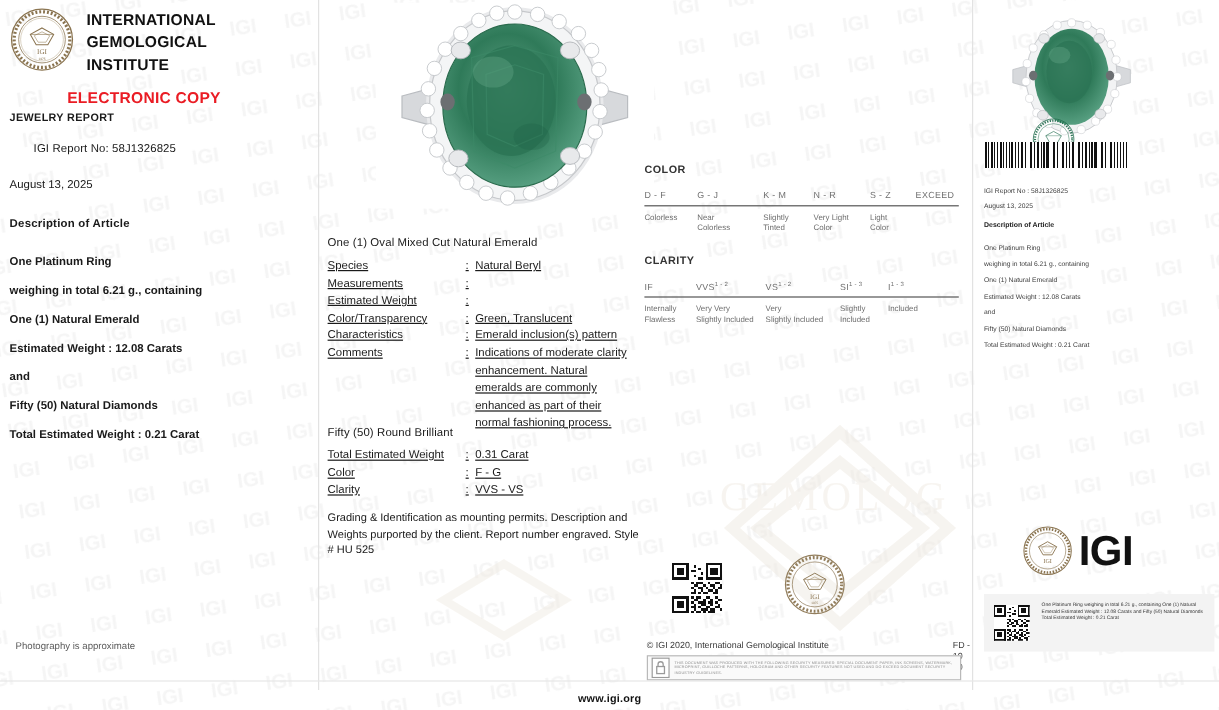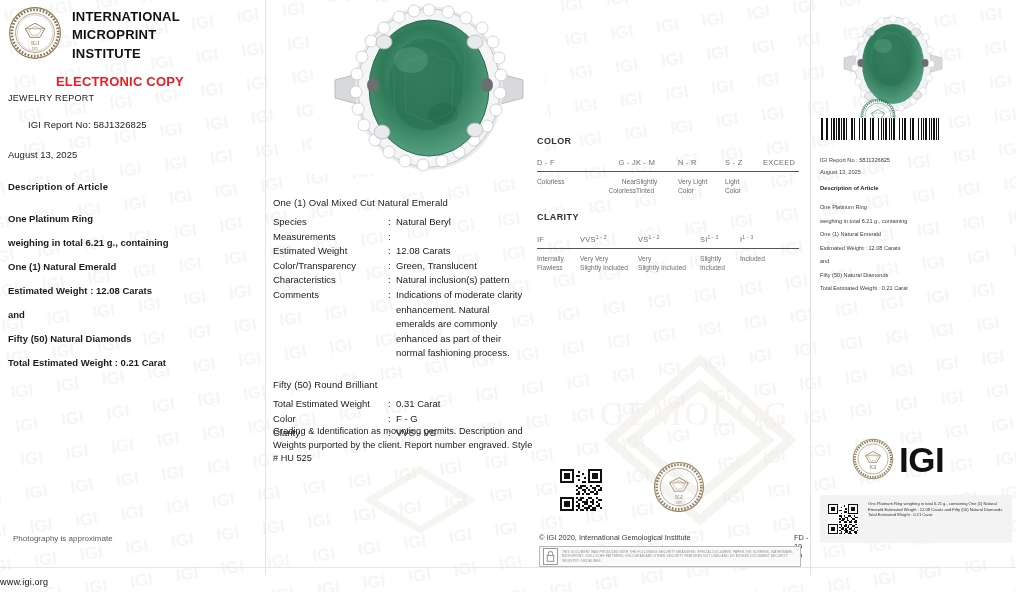--- a/index.html
+++ b/index.html
@@ -94,21 +94,21 @@
     left: 36px; top: 74px;
     color: #ea1c24;
     font-weight: bold;
     font-size: 13px;
     letter-spacing: .2px;
     margin-left: 20px;
   }
   .jewelry-report {
     position: absolute;
     left: 8px; top: 93px;
-    font-weight: normal;
+    font-weight: bold;
     font-size: 9px;
     letter-spacing: .3px;
   }
   .report-no {
     position: absolute;
     left: 8px; top: 119px;
     font-size: 9.5px;
     letter-spacing: .1px;
     padding-left: 20px;
   }
@@ -152,30 +152,30 @@
   .spec-heading {
     font-size: 9.5px;
     margin-bottom: 7px;
     letter-spacing: .1px;
   }
   .spec-row {
     display: flex;
     font-size: 9.5px;
     line-height: 14.6px;
     margin-bottom: 0px;
+    text-decoration: underline;
   }
   .spec-label { width: 115px; flex: 0 0 115px; }
   .spec-colon { width: 8px; flex: 0 0 8px; }
   .spec-value { flex: 1 1 auto; white-space: pre-line; }
 
   .spec-block2 {
     position: absolute;
     left: 8px; top: 355px;
     width: 530px;
-    margin-top: 24px;
   }
   .legal {
     position: absolute;
     left: 8px; top: 425px;
     width: 262px;
     font-size: 9.2px;
     line-height: 13.5px;
   }
 
   
@@ -205,21 +205,21 @@
   .scale-desc {
     display: flex;
     font-size: 6.6px;
     color: #6e6e6e;
     line-height: 9px;
     margin-top: 5px;
   }
   .sup { font-size: 5px; vertical-align: super; letter-spacing: .2px;}
 
   .color-scale .c0, .color-desc .c0 { width: 44px; flex:0 0 44px;}
-  .color-scale .c1, .color-desc .c1 { width: 55px; flex:0 0 55px;text-align:right;}
+  .color-scale .c1, .color-desc .c1 { width: 55px; flex:0 0 55px;}
   .color-scale .c2, .color-desc .c2 { width: 42px; flex:0 0 42px;}
   .color-scale .c3, .color-desc .c3 { width: 47px; flex:0 0 47px;}
   .color-scale .c4, .color-desc .c4 { width: 38px; flex:0 0 38px;}
   .color-scale .c5, .color-desc .c5 { flex:1 1 auto;}
 
   .clar-scale .k0, .clar-desc .k0 { width: 43px; flex:0 0 43px;}
   .clar-scale .k1, .clar-desc .k1 { width: 58px; flex:0 0 58px;}
   .clar-scale .k2, .clar-desc .k2 { width: 62px; flex:0 0 62px;}
   .clar-scale .k3, .clar-desc .k3 { width: 40px; flex:0 0 40px;}
   .clar-scale .k4, .clar-desc .k4 { flex:1 1 auto;}
@@ -354,23 +354,23 @@
     left: 48px; top: 6px;
     width: 140px;
     font-size: 4.1px;
     line-height: 5.6px;
     color: #333;
   }
 
   .footer-url {
     position: absolute;
     left: 0; right: 0; top: 577px;
-    text-align: left;
+    text-align: center;
     font-size: 9px;
-    font-weight: normal;
+    font-weight: bold;
     color: #111;
     letter-spacing: .2px;
     z-index: 5;
   }
 </style>
 </head>
 <body>
 
 <div class="page">
 
@@ -418,21 +418,21 @@
         <circle cx="50" cy="50" r="36" fill="none" stroke="#8a7450" stroke-width="1.2"></circle>
         <circle cx="50" cy="50" r="33" fill="none" stroke="#b9a98c" stroke-width="0.8"></circle>
         <polygon points="50,32 68,42 59,58 41,58 32,42" fill="none" stroke="#8a7450" stroke-width="1.6"></polygon>
         <polygon points="50,38 62,44 56,54 44,54 38,44" fill="none" stroke="#a3906e" stroke-width="1"></polygon>
         <line x1="32" y1="42" x2="68" y2="42" stroke="#8a7450" stroke-width="1"></line>
         <text x="50" y="73" text-anchor="middle" font-family="Liberation Serif, serif" font-size="11" fill="#8a7450">IGI</text>
         <text x="50" y="82" text-anchor="middle" font-family="Liberation Sans, sans-serif" font-size="5" fill="#8a7450">1975</text>
       </svg>
       <div class="brand-name">
         <div>INTERNATIONAL</div>
-        <div>MICROPRINT</div>
+        <div>GEMOLOGICAL</div>
         <div>INSTITUTE</div>
       </div>
     </div>
 
     <div class="ecopy">ELECTRONIC COPY</div>
     <div class="jewelry-report">JEWELRY REPORT</div>
     <div class="report-no">IGI Report No: 58J1326825</div>
     <div class="report-date">August 13, 2025</div>
 
     <div class="desc-title">Description of Article</div>
@@ -515,31 +515,30 @@
         <div class="spec-colon">:</div>
         <div class="spec-value">Natural Beryl</div>
       </div>
       <div class="spec-row">
         <div class="spec-label">Measurements</div>
         <div class="spec-colon">:</div>
       </div>
       <div class="spec-row">
         <div class="spec-label">Estimated Weight</div>
         <div class="spec-colon">:</div>
-        <div class="spec-value">12.08 Carats</div>
       </div>
       <div class="spec-row">
         <div class="spec-label">Color/Transparency</div>
         <div class="spec-colon">:</div>
         <div class="spec-value">Green, Translucent</div>
       </div>
       <div class="spec-row">
         <div class="spec-label">Characteristics</div>
         <div class="spec-colon">:</div>
-        <div class="spec-value">Natural inclusion(s) pattern</div>
+        <div class="spec-value">Emerald inclusion(s) pattern</div>
       </div>
       <div class="spec-row">
         <div class="spec-label">Comments</div>
         <div class="spec-colon">:</div>
         <div class="spec-value">Indications of moderate clarity
 enhancement. Natural
 emeralds are commonly
 enhanced as part of their
 normal fashioning process.</div>
       </div>

